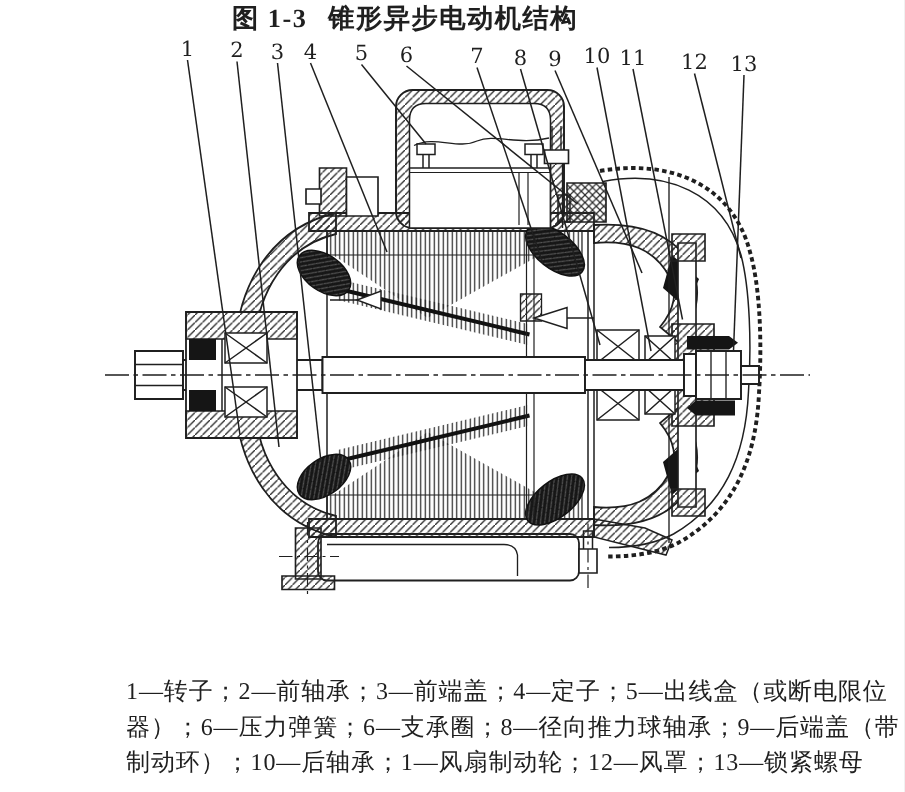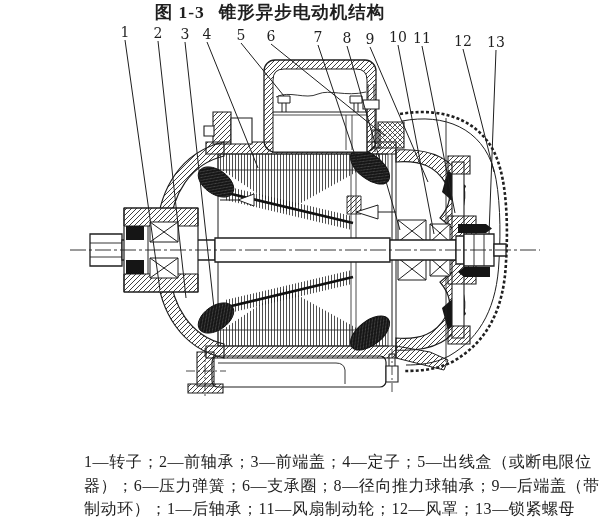--- a/index.html
+++ b/index.html
@@ -241,16 +241,16 @@
       </g>
   </svg>
 
   <div class="caption">
     <span>图 1-3</span><span class="gap"></span><span>锥形异步电动机结构</span>
   </div>
 
   <div class="legend">
     <div class="lg-line">1—转子；2—前轴承；3—前端盖；4—定子；5—出线盒（或断电限位</div>
     <div class="lg-line">器）；6—压力弹簧；6—支承圈；8—径向推力球轴承；9—后端盖（带</div>
-    <div class="lg-line">制动环）；1—后轴承；11—风扇制动轮；12—风罩；13—锁紧螺母</div>
+    <div class="lg-line">制动环）；10—后轴承；1—风扇制动轮；12—风罩；13—锁紧螺母</div>
   </div>
 
 </div>
 
 </body></html>

